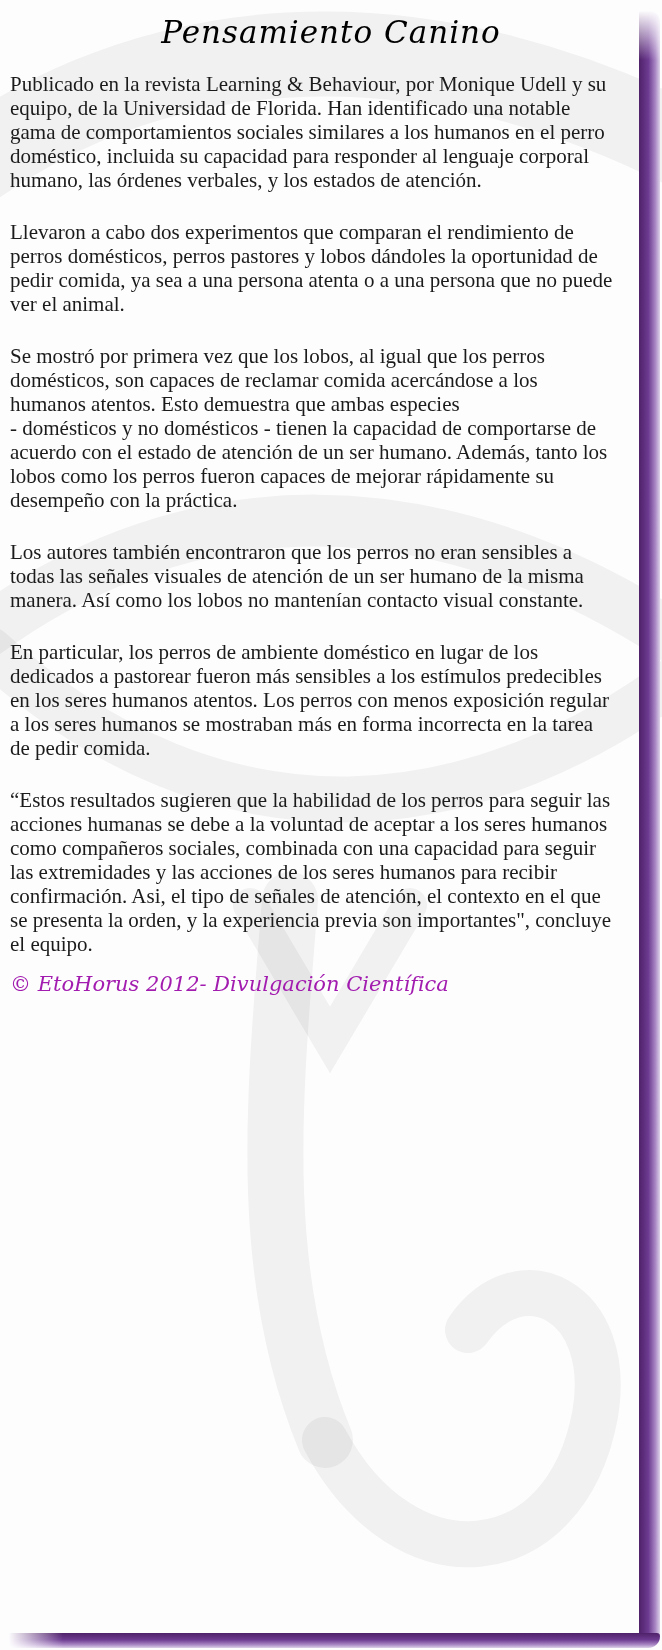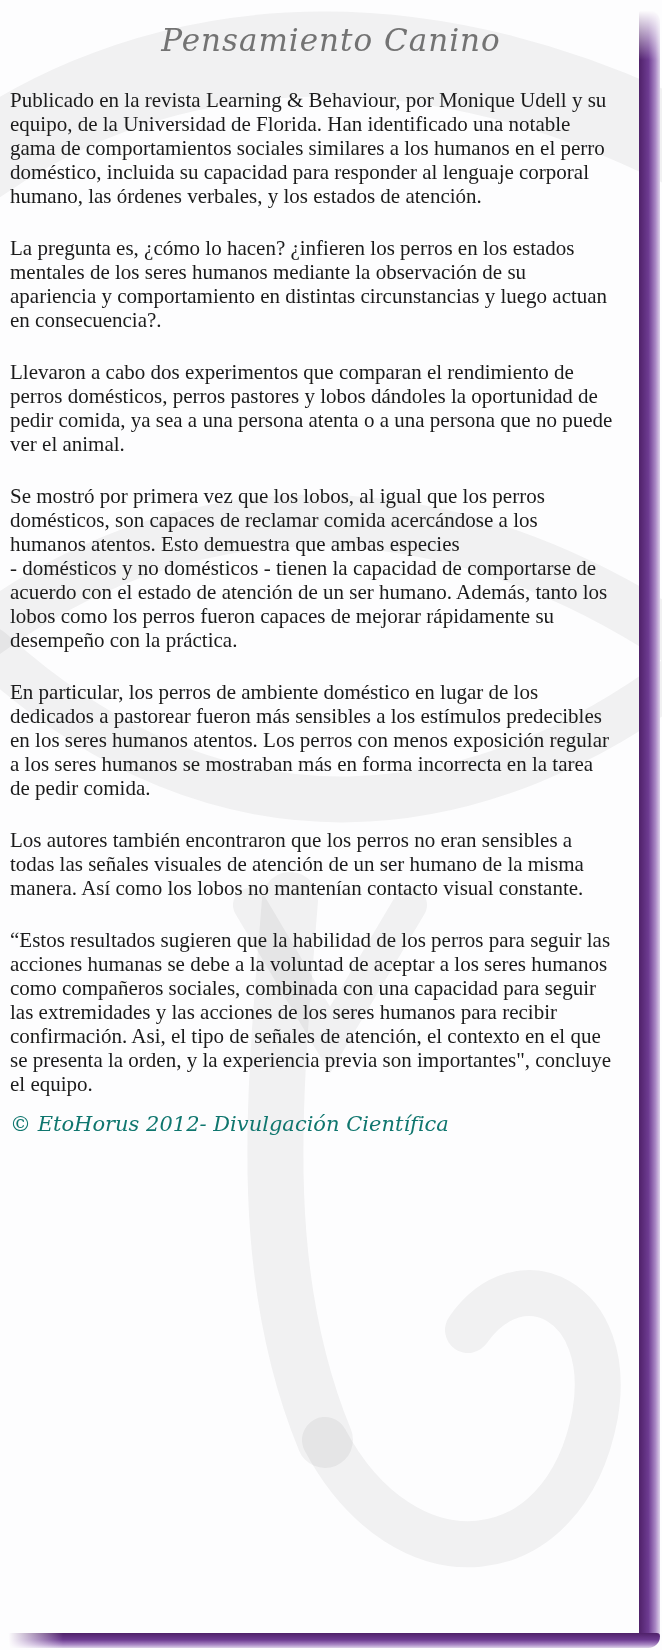--- a/index.html
+++ b/index.html
@@ -46,27 +46,27 @@
   }
   .header {
     position: relative;
     z-index: 2;
     text-align: center;
     margin: 0;
     padding-top: 14px;
   }
   .title {
     display: inline-block;
-    margin: 8px;
+    margin: 0;
     font-family: "DejaVu Serif", "Liberation Serif", serif;
     font-style: italic;
     font-weight: 500;
     font-size: 31px;
     letter-spacing: 1px;
-    color: #737373;
+    color: #000000;
   }
   .content {
     position: relative;
     z-index: 2;
     padding: 22px 45px 0 10px;
     color: #1b1b1b;
   }
   .para {
     margin: 0 0 28px 0;
     font-size: 21px;
@@ -76,21 +76,21 @@
   .para:last-of-type {
     margin-bottom: 16px;
   }
   .footer-credit {
     position: relative;
     z-index: 2;
     padding: 0 45px 0 10px;
     font-family: "DejaVu Serif", "Liberation Serif", serif;
     font-style: italic;
     font-size: 21px;
-    color: #0f766e;
+    color: #a21caf;
   }
 </style>
 </head>
 <body>
 
 <div class="page">
 
   <svg class="watermark" viewBox="0 0 662 1650" aria-hidden="true">
     <g fill="none" stroke="#2a2a2a" stroke-opacity="0.055" stroke-linecap="round">
 
@@ -110,24 +110,23 @@
 
   <div class="bar-right"></div>
   <div class="bar-bottom"></div>
 
   <div class="header">
     <h1 class="title">Pensamiento Canino</h1>
   </div>
 
   <div class="content">
     <p class="para">Publicado en la revista Learning &amp; Behaviour, por Monique Udell y su equipo, de la Universidad de Florida. Han identificado una notable gama de comportamientos sociales similares a los humanos en el perro doméstico, incluida su  capacidad para responder al lenguaje corporal humano, las órdenes verbales, y los estados de atención.</p>
-    <p class="para">La pregunta es, ¿cómo lo hacen? ¿infieren los perros en los estados mentales de los seres humanos mediante la observación de su  apariencia y comportamiento en distintas circunstancias y luego actuan en consecuencia?.</p>
     <p class="para">Llevaron a cabo dos experimentos que comparan el rendimiento de perros domésticos, perros pastores y lobos dándoles la  oportunidad de pedir comida, ya sea a una persona atenta o a una persona que no puede ver el animal.</p>
     <p class="para">Se mostró por primera vez que los lobos, al igual que los perros domésticos, son capaces de reclamar comida acercándose a los humanos atentos. Esto demuestra que ambas especies
 - domésticos y no domésticos - tienen la capacidad de comportarse de acuerdo con el estado de atención de un ser humano. Además, tanto los lobos como los perros fueron capaces de mejorar rápidamente su desempeño con la práctica.</p>
+    <p class="para">Los autores también encontraron que los perros no eran sensibles a todas las señales visuales de atención de un ser humano de la misma manera. Así como los lobos no mantenían contacto visual constante.</p>
     <p class="para">En particular, los perros de ambiente doméstico en lugar de los dedicados a pastorear fueron más sensibles a los estímulos predecibles en los seres humanos atentos. Los perros con menos exposición regular a los seres humanos se mostraban más en forma incorrecta en la tarea de pedir comida.</p>
-    <p class="para">Los autores también encontraron que los perros no eran sensibles a todas las señales visuales de atención de un ser humano de la misma manera. Así como los lobos no mantenían contacto visual constante.</p>
     <p class="para">“Estos resultados sugieren que la habilidad de los perros para seguir las acciones humanas se debe a la voluntad de aceptar a los seres humanos como compañeros sociales, combinada con una capacidad para seguir las extremidades y las acciones de los seres humanos para recibir confirmación. Asi, el tipo de señales de atención, el contexto en el que se presenta la orden, y la experiencia previa son importantes", concluye el equipo.</p>
   </div>
 
   <div class="footer-credit">© EtoHorus 2012- Divulgación Científica</div>
 
 </div>
 
 </body></html>

